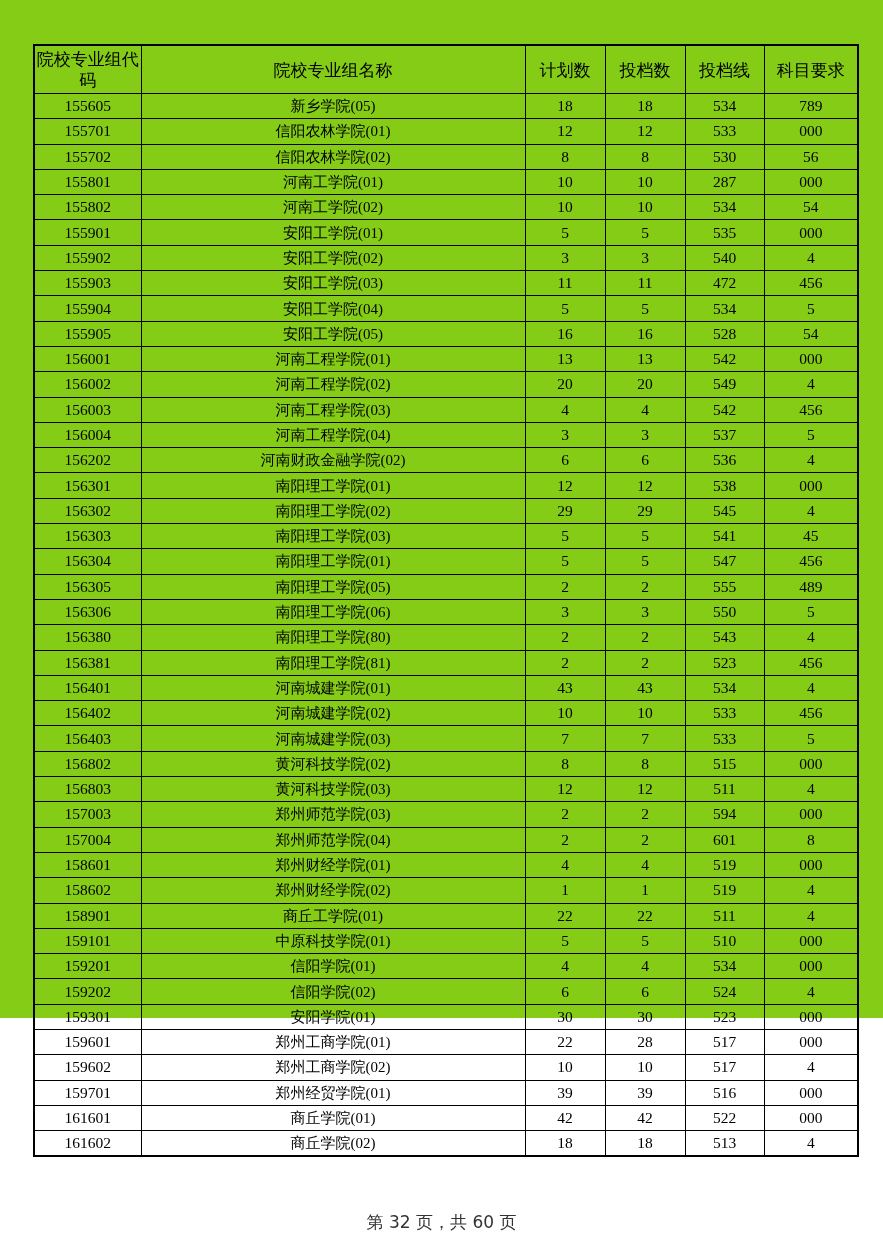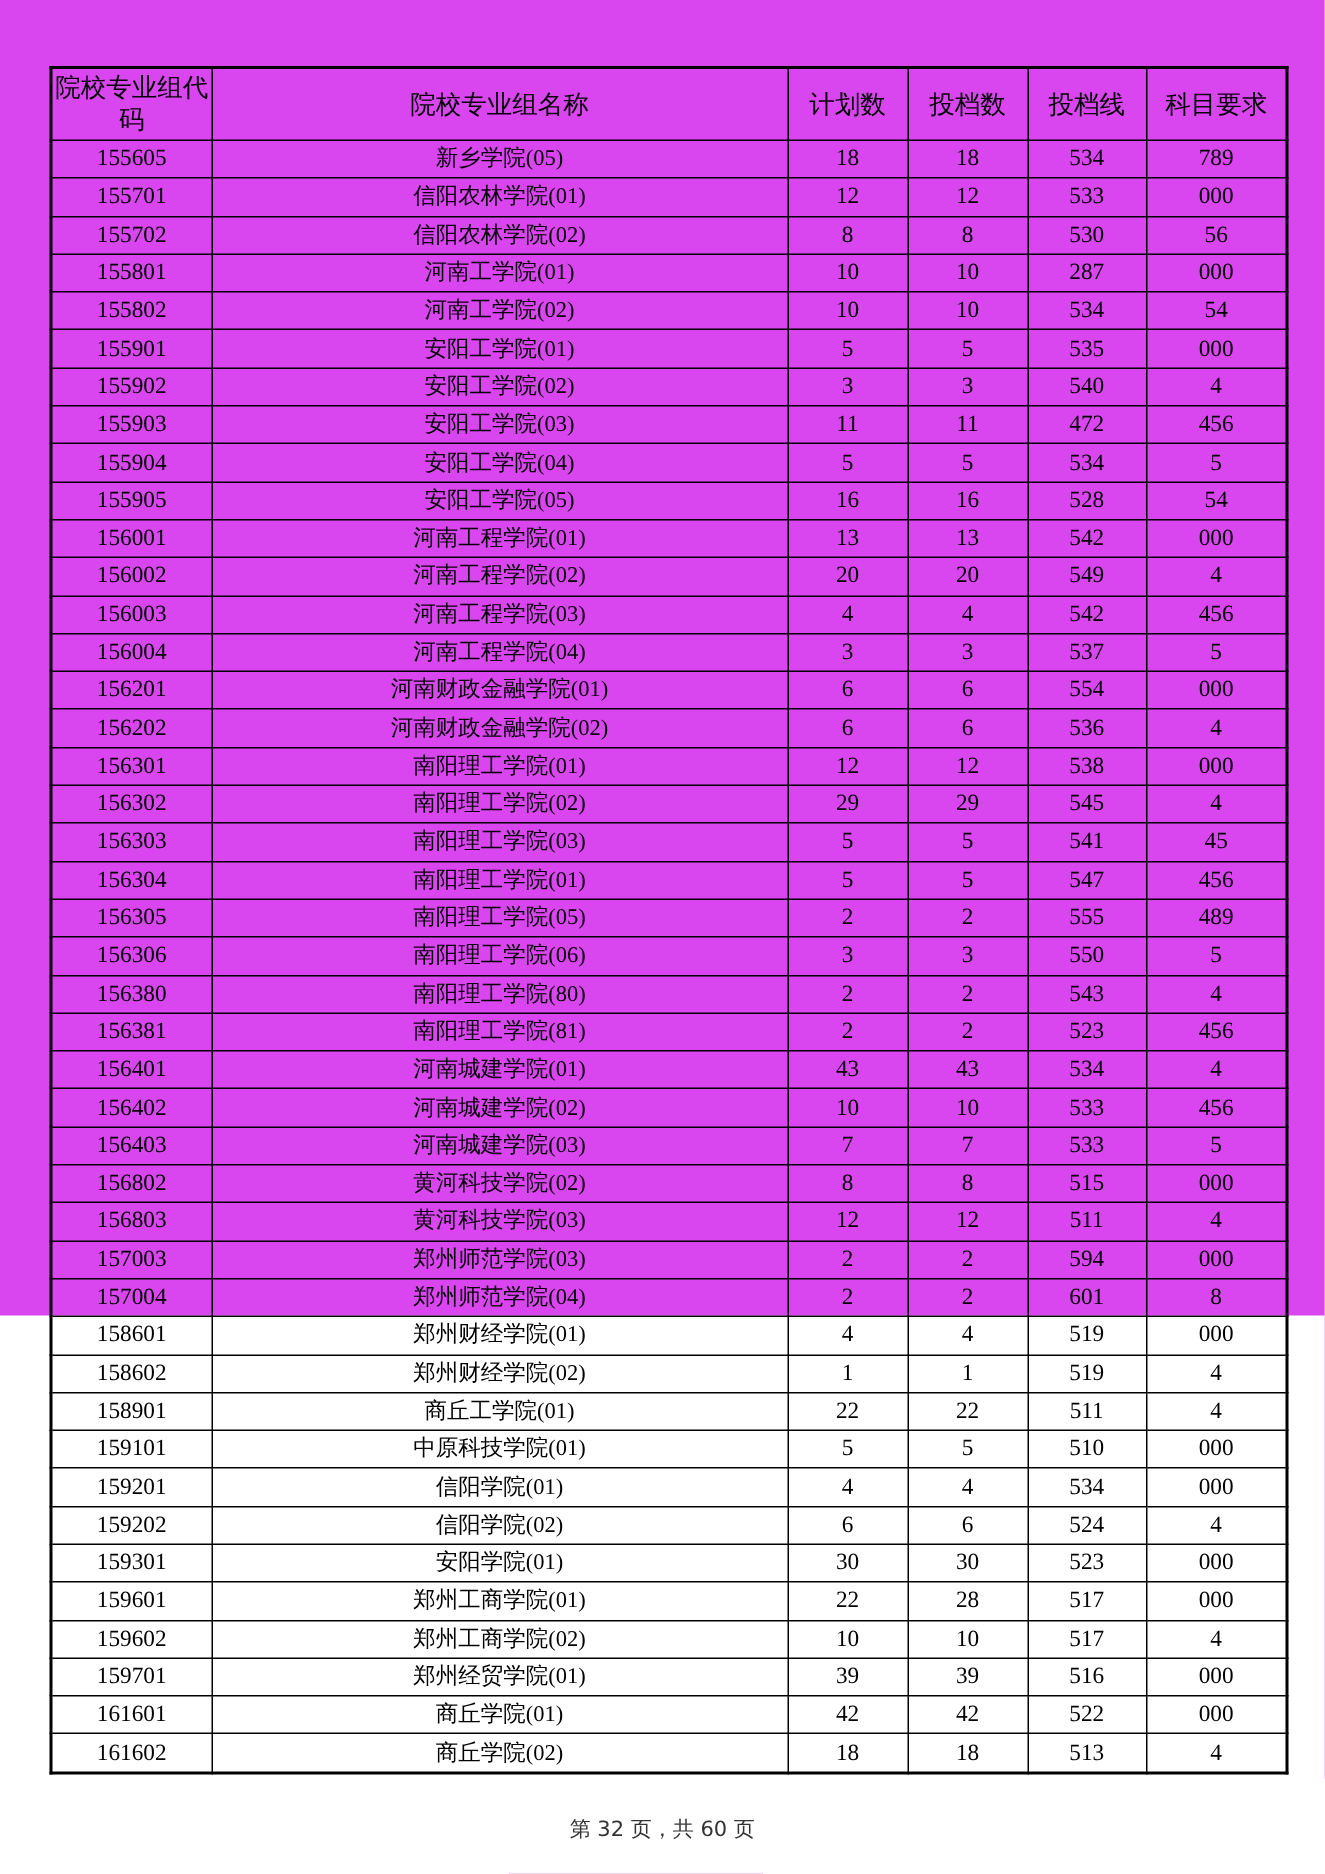--- a/index.html
+++ b/index.html
@@ -1,17 +1,17 @@
 <!DOCTYPE html>
 <html><head>
 <meta charset="utf-8">
 <style>
   html, body { margin: 0; padding: 0; background: #ffffff; }
   body { width: 883px; height: 1249px; position: relative; overflow: hidden; font-family: "DejaVu Serif", "Liberation Serif", serif; color: #000; }
-  .page { position: absolute; left: 0; top: 0; width: 883px; height: 877px; background: #d946ef; }
+  .page { position: absolute; left: 0; top: 0; width: 883px; height: 1018px; background: #84cc16; }
   table.admit {
     position: absolute; left: 33px; top: 44px;
     width: 824px;
     border-collapse: collapse;
     table-layout: fixed;
     border: 2px solid #000;
   }
   table.admit col.c1 { width: 107px; }
   table.admit col.c2 { width: 384px; }
   table.admit col.c3 { width: 80px; }
@@ -36,21 +36,21 @@
   table.admit th.wrap { white-space: normal; line-height: 21px; }
   table.admit td {
     height: 24.3px;
     font-size: 15.5px;
     line-height: 18px;
     font-family: "Liberation Serif", "DejaVu Serif", serif;
   }
   table.admit td.name { font-family: Liberation Serif, serif; font-size: 15px; }
   .footer {
     position: absolute; left: 0; width: 883px; top: 1211px;
-    text-align: center; font-size: 14px; color: #333;
+    text-align: center; font-size: 17px; color: #333;
     font-family: "DejaVu Sans", "Liberation Sans", sans-serif;
   }
 </style>
 </head>
 <body>
 
 <div class="page">
   <table class="admit">
     <colgroup>
       <col class="c1">
@@ -177,28 +177,20 @@
         </tr>
         <tr>
           <td>156004</td>
           <td class="name">河南工程学院(04)</td>
           <td>3</td>
           <td>3</td>
           <td>537</td>
           <td>5</td>
         </tr>
         <tr>
-          <td>156201</td>
-          <td class="name">河南财政金融学院(01)</td>
-          <td>6</td>
-          <td>6</td>
-          <td>554</td>
-          <td>000</td>
-        </tr>
-        <tr>
           <td>156202</td>
           <td class="name">河南财政金融学院(02)</td>
           <td>6</td>
           <td>6</td>
           <td>536</td>
           <td>4</td>
         </tr>
         <tr>
           <td>156301</td>
           <td class="name">南阳理工学院(01)</td>

